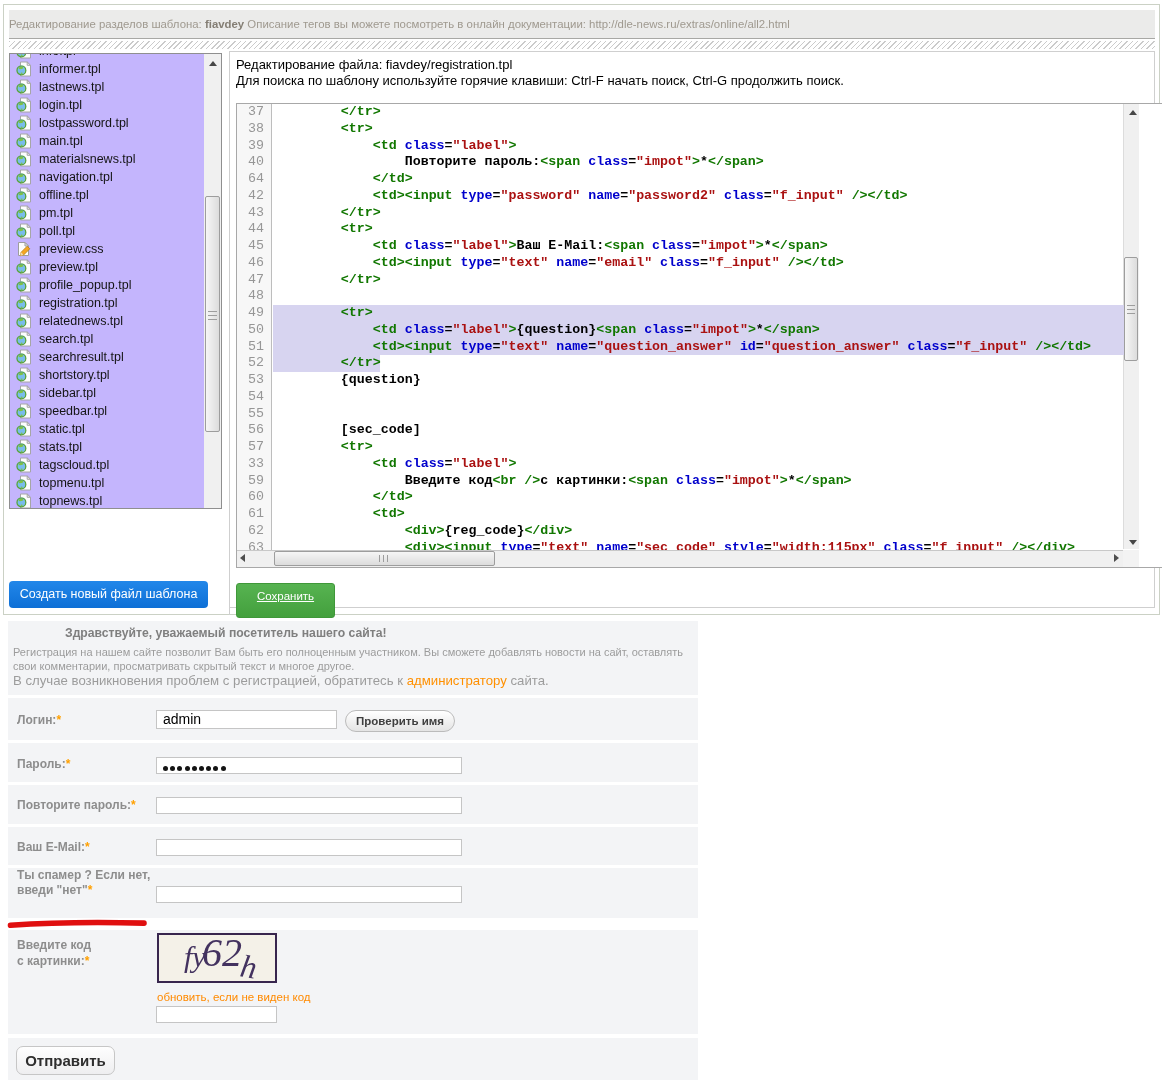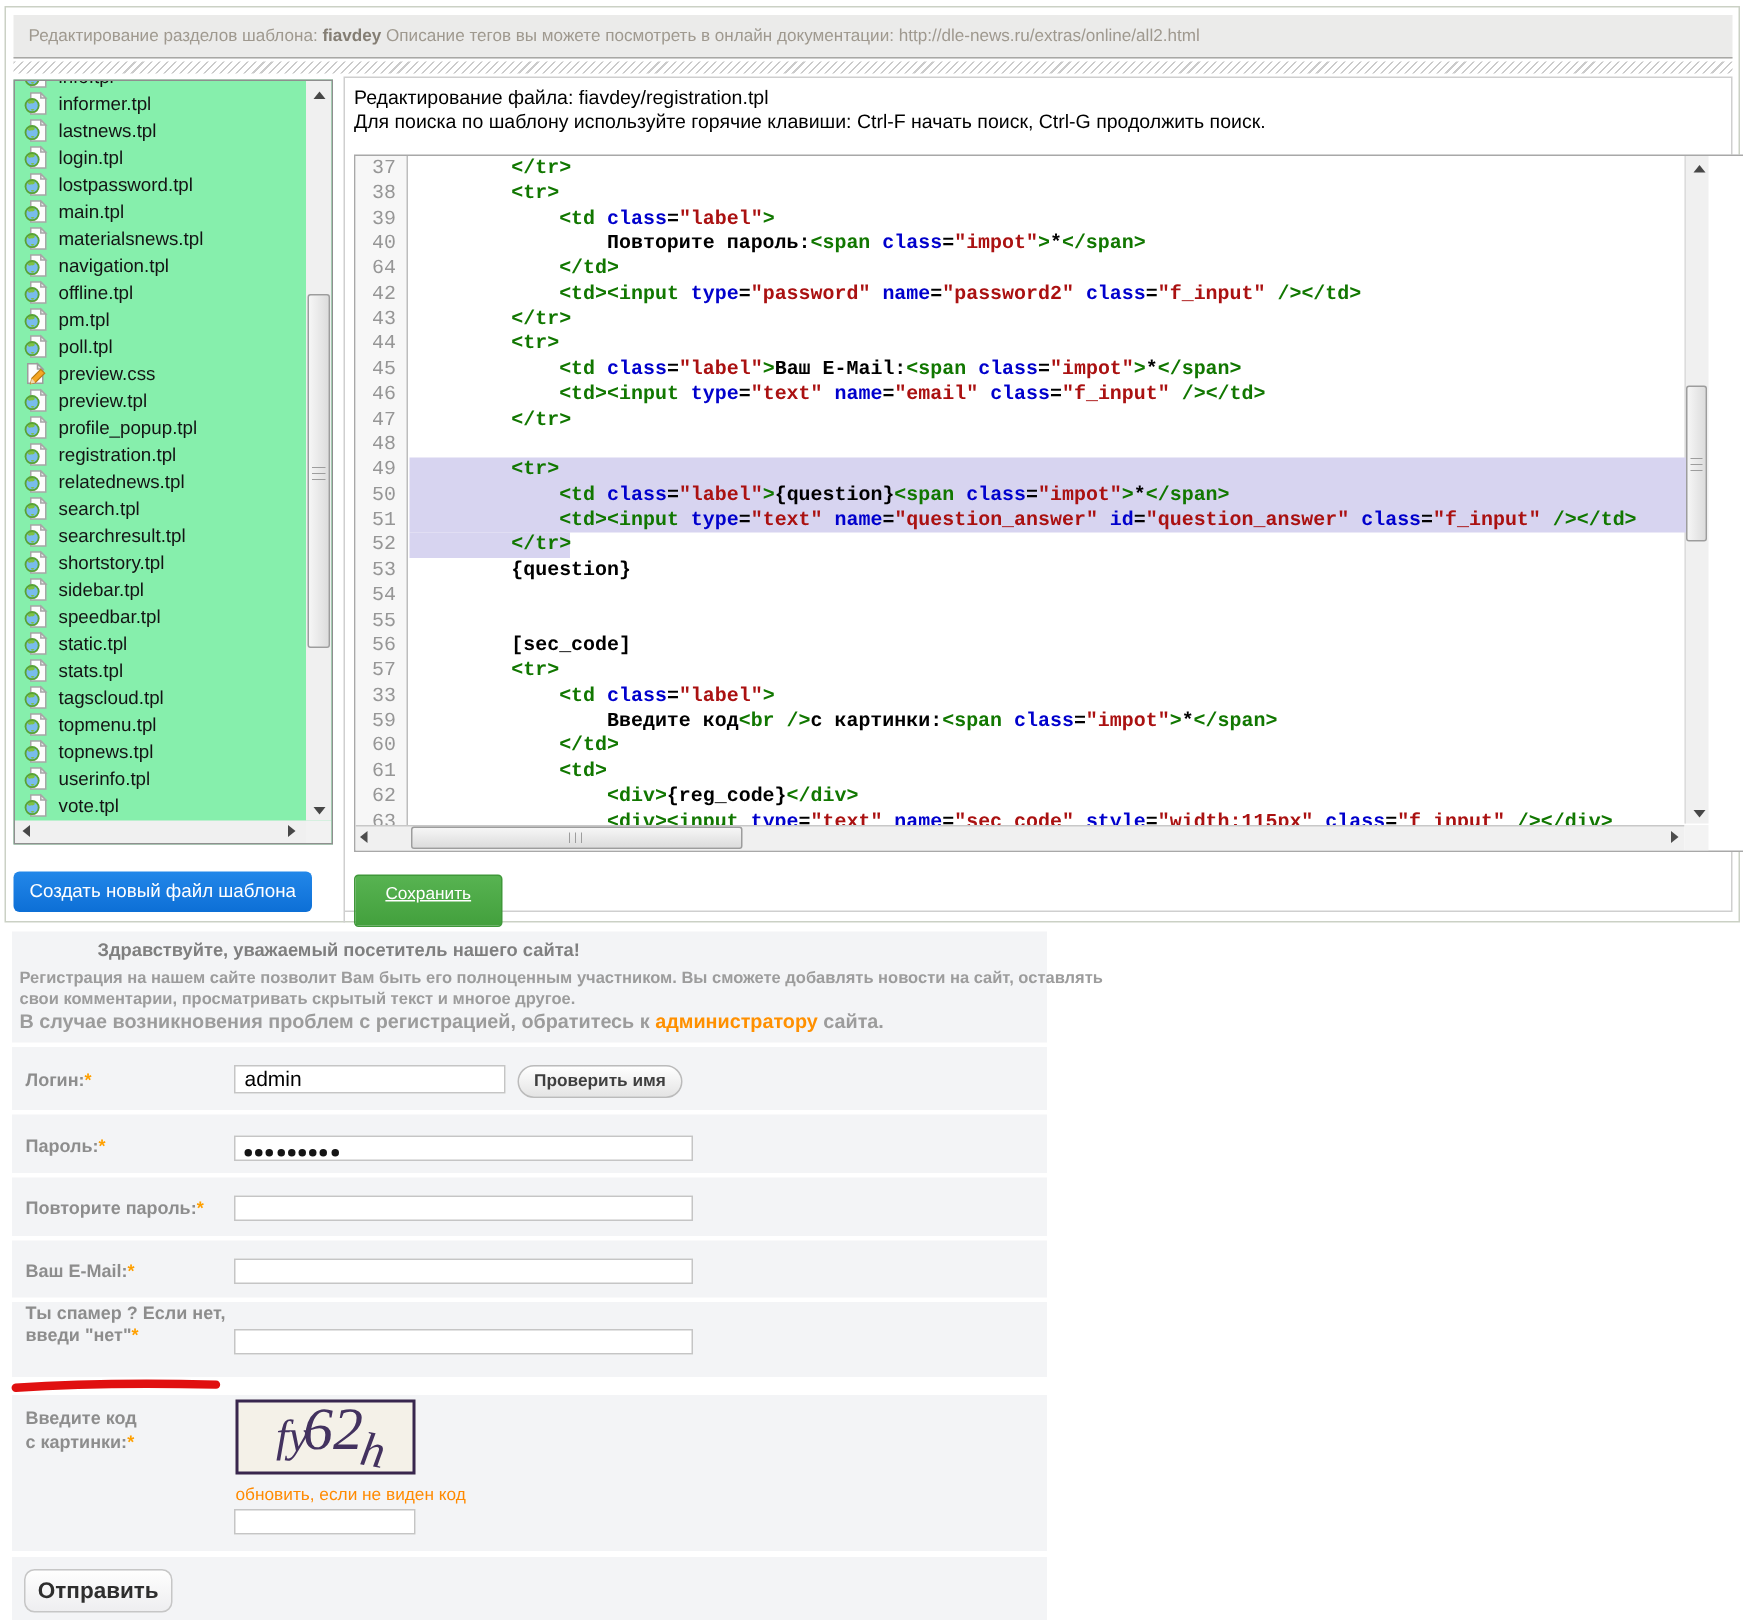--- a/index.html
+++ b/index.html
@@ -1,27 +1,27 @@
 <!DOCTYPE html>
 <html><head><meta charset="utf-8">
 <style>
 * { margin:0; padding:0; box-sizing:border-box; }
 html,body { width:1162px; height:1080px; background:#fff; font-family:"Liberation Sans",sans-serif; position:relative; }
 .abs { position:absolute; }
 
 
 #outer { left:3px; top:4px; width:1157px; height:611px; border:1px solid #cbd1c5; background:#fff; }
 #hdrband { left:9px; top:10px; width:1146px; height:29px; background:#ebebea; border-bottom:1px solid #a8a8a5;
-  font-size:11.4px; color:#9f998f; line-height:28px; padding-left:10px; white-space:nowrap; }
+  font-size:11.4px; color:#9f998f; line-height:28px; white-space:nowrap; }
 #hdrband b { color:#847e74; }
 #stripes { left:9px; top:41px; width:1146px; height:8px;
   background:repeating-linear-gradient(135deg,#cbcbcb 0 1px,#ffffff 1px 3.8px); }
 
 
-#flist { left:9px; top:53px; width:213px; height:510px; border:1px solid #8f8f8f; background:#86efac; overflow:hidden; }
+#flist { left:9px; top:53px; width:213px; height:456px; border:1px solid #8f8f8f; background:#c4b5fd; overflow:hidden; }
 #frows { position:absolute; left:1px; top:-12px; width:194px; }
 .frow { height:18px; white-space:nowrap; position:relative; }
 .fic { position:absolute; left:5px; top:1px; }
 .fname { position:absolute; left:28px; top:2px; font-size:12.5px; color:#141414; }
 .sb { position:absolute; background:#f0f0f0; }
 .tri { position:absolute; width:0; height:0; }
 .thumb { position:absolute; background:linear-gradient(90deg,#f6f6f6,#dcdcdc); border:1px solid #9d9d9d; border-radius:2px; }
 .thumbh { position:absolute; background:linear-gradient(#f6f6f6,#dcdcdc); border:1px solid #9d9d9d; border-radius:2px; }
 .grip { position:absolute; height:9px; background:repeating-linear-gradient(#9d9d9d 0 1px,rgba(0,0,0,0) 1px 4px); }
 .gripv { position:absolute; width:9px; background:repeating-linear-gradient(90deg,#9d9d9d 0 1px,rgba(0,0,0,0) 1px 4px); }
@@ -47,21 +47,21 @@
 #btngreen { left:236px; top:583px; width:99px; height:35px; border-radius:3px; border:1px solid #3f9839;
   background:linear-gradient(#57b351,#43a03d); color:#fff; font-size:11.5px; text-align:center; line-height:25px;text-decoration:underline; }
 
 
 .rowbg { left:8px; width:690px; background:#f3f4f6; }
 .lbl { position:absolute; left:17px; font-size:12px; font-weight:bold; color:#8d8d8d; }
 .star { color:#ffa000; }
 .pd { display:inline-block; width:5px; height:5px; border-radius:50%; background:#141414; margin:6px 2.2px 0 0; }
 .inp { position:absolute; left:156px; border:1px solid #c5c5c5; background:#fff; font-size:14px; color:#000; padding-left:6px; }
 #introh { position:absolute; left:17px; top:626px; font-size:12.2px; font-weight:bold; color:#7f7f7f;margin-left:48px; }
-.introp { position:absolute; left:13px; font-size:11px; color:#9c9c9c; line-height:14.2px;font-weight:bold; }
+.introp { position:absolute; left:13px; font-size:11px; color:#9c9c9c; line-height:14.2px; }
 .olink { color:#ff9000; }
 #chkbtn { position:absolute; left:345px; top:710px; width:110px; height:22px; border:1px solid #bbb; border-radius:11px;
   background:linear-gradient(#ffffff,#e4e4e4); font-size:11.5px; font-weight:bold; color:#3f3f3f; text-align:center; line-height:20px; }
 #captcha { position:absolute; left:157px; top:933px; width:120px; height:50px; border:2px solid #38264e; background:#f4f1e8; }
 #refresh { position:absolute; left:157px; top:991px; font-size:11.5px; color:#ff8a00; }
 #sendbtn { position:absolute; left:16px; top:1046px; width:99px; height:29px; border:1px solid #c6c6c6; border-radius:7px;
   background:linear-gradient(#fefefe,#eeeef0); font-size:15px; color:#2e2e2e; text-align:center; line-height:27px;font-weight:bold; }
 </style></head>
 <body>
 <svg width="0" height="0" style="position:absolute">

